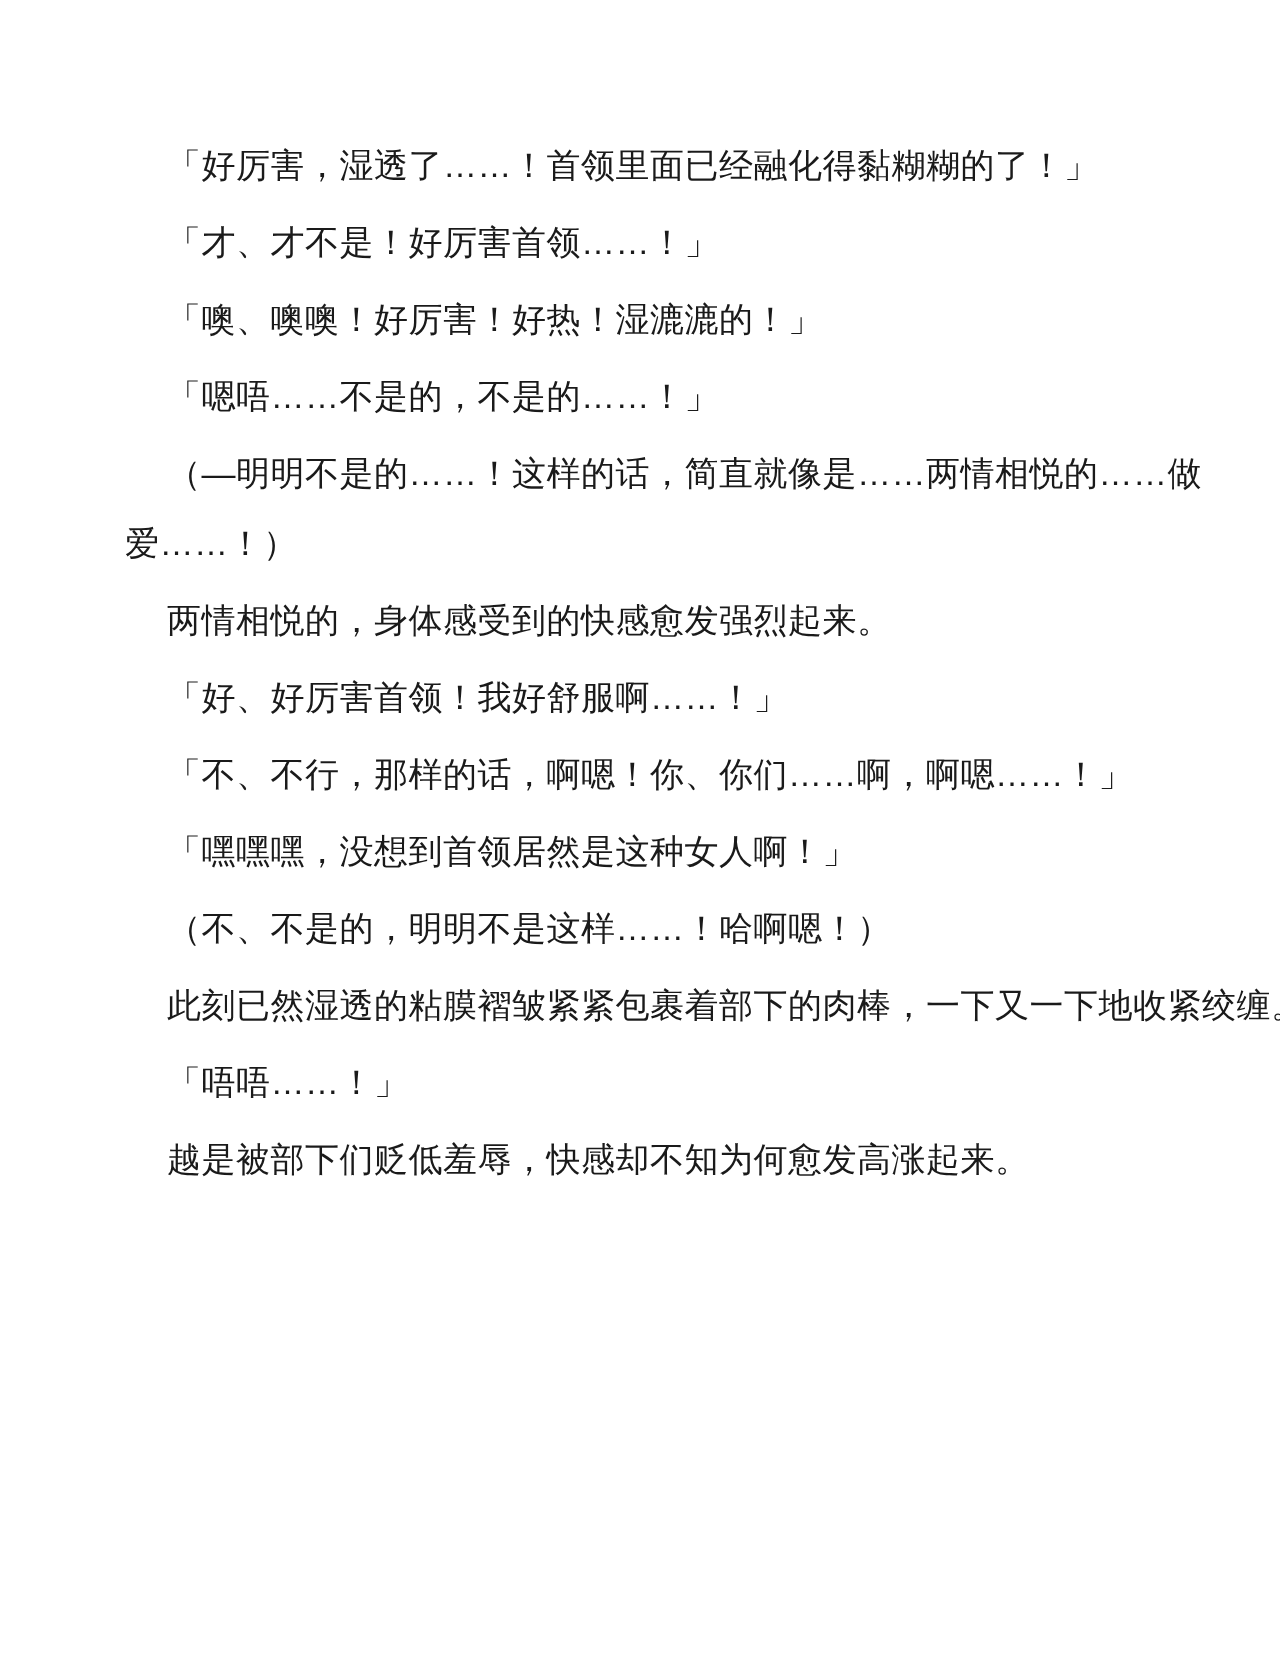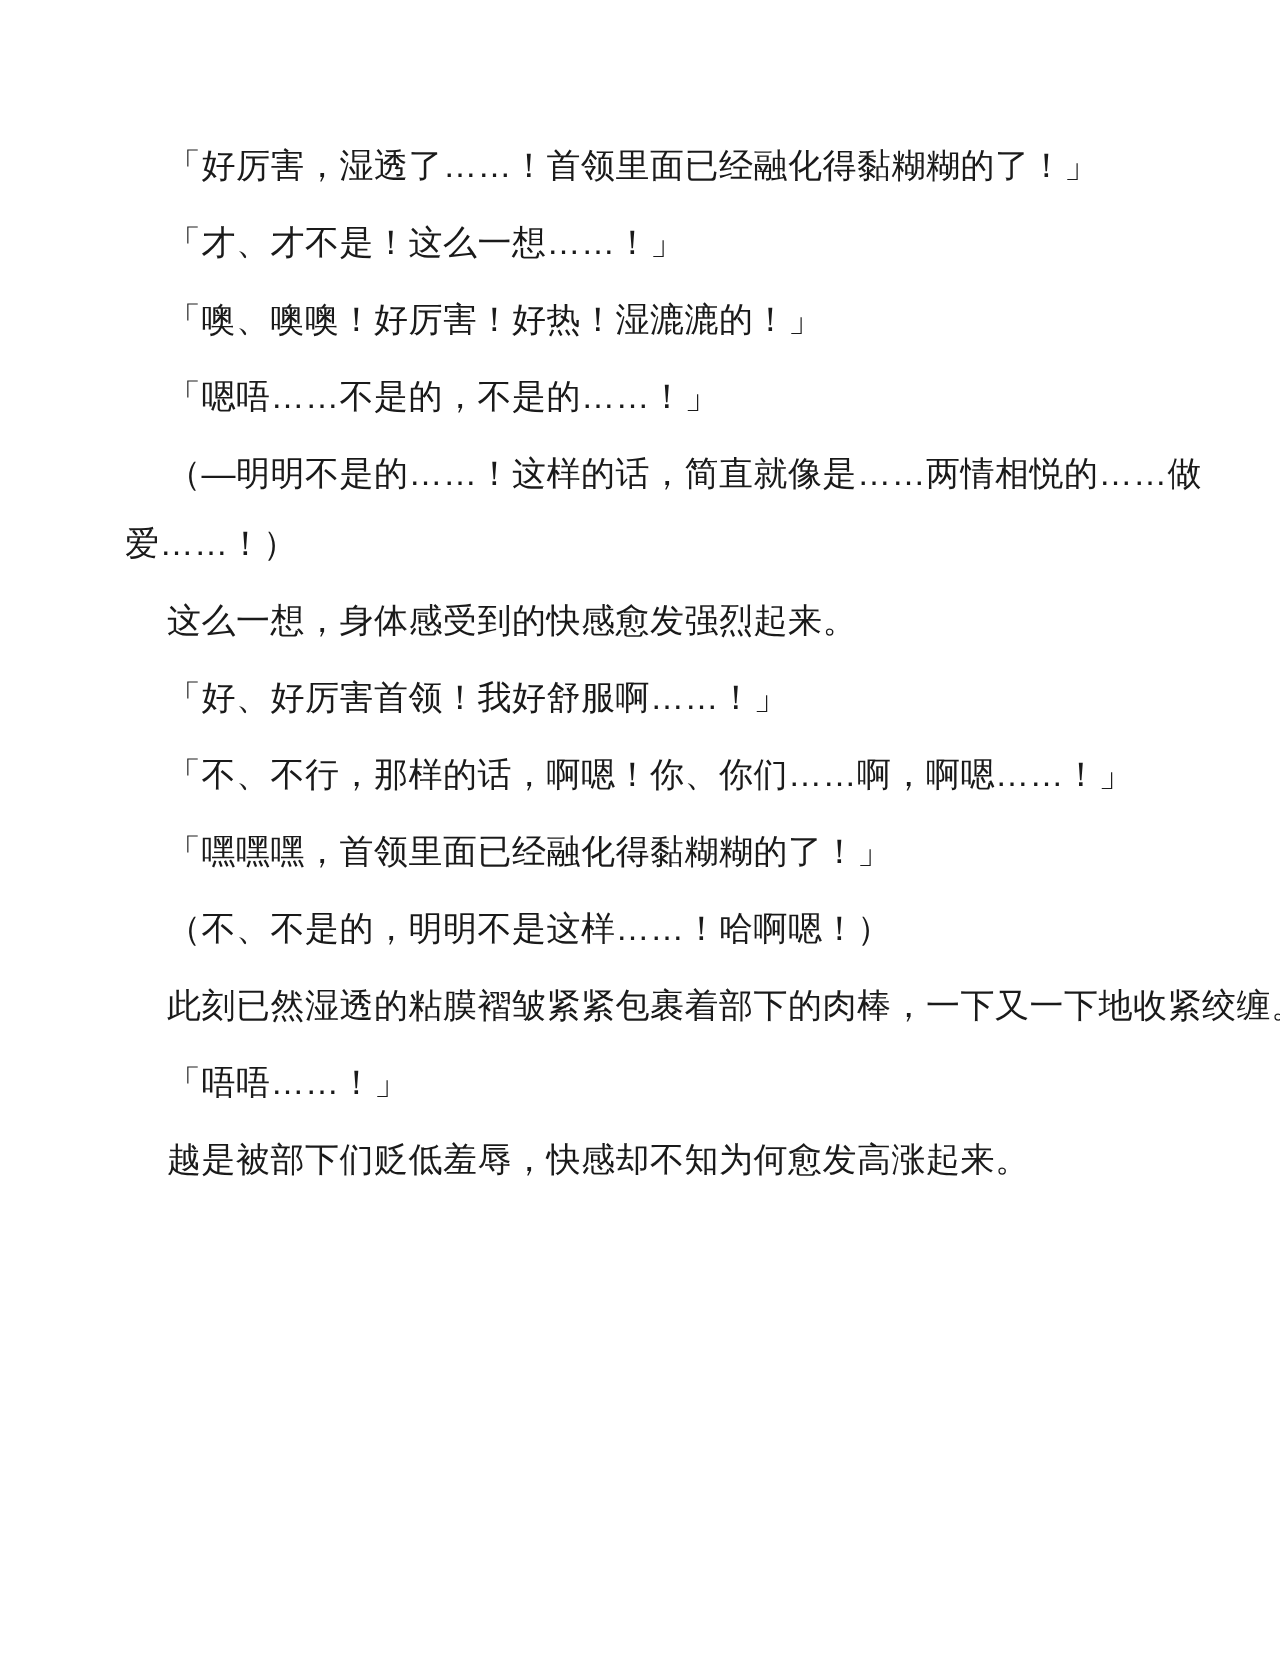--- a/index.html
+++ b/index.html
@@ -35,27 +35,27 @@
   .line.open { margin-bottom: 0; text-align: right; }
   
   .line.cont { text-indent: 0; }
 </style>
 </head>
 <body>
 
 <div class="page">
   <div class="text-column">
     <p class="line">「好厉害，湿透了……！首领里面已经融化得黏糊糊的了！」</p>
-    <p class="line">「才、才不是！这么一想……！」</p>
+    <p class="line">「才、才不是！好厉害首领……！」</p>
     <p class="line">「噢、噢噢！好厉害！好热！湿漉漉的！」</p>
     <p class="line">「嗯唔……不是的，不是的……！」</p>
     <p class="line open">（—明明不是的……！这样的话，简直就像是……两情相悦的……做</p>
     <p class="line cont">爱……！）</p>
-    <p class="line">这么一想，身体感受到的快感愈发强烈起来。</p>
+    <p class="line">两情相悦的，身体感受到的快感愈发强烈起来。</p>
     <p class="line">「好、好厉害首领！我好舒服啊……！」</p>
     <p class="line">「不、不行，那样的话，啊嗯！你、你们……啊，啊嗯……！」</p>
-    <p class="line">「嘿嘿嘿，首领里面已经融化得黏糊糊的了！」</p>
+    <p class="line">「嘿嘿嘿，没想到首领居然是这种女人啊！」</p>
     <p class="line">（不、不是的，明明不是这样……！哈啊嗯！）</p>
     <p class="line">此刻已然湿透的粘膜褶皱紧紧包裹着部下的肉棒，一下又一下地收紧绞缠。</p>
     <p class="line">「唔唔……！」</p>
     <p class="line">越是被部下们贬低羞辱，快感却不知为何愈发高涨起来。</p>
   </div>
 </div>
 
 </body></html>

